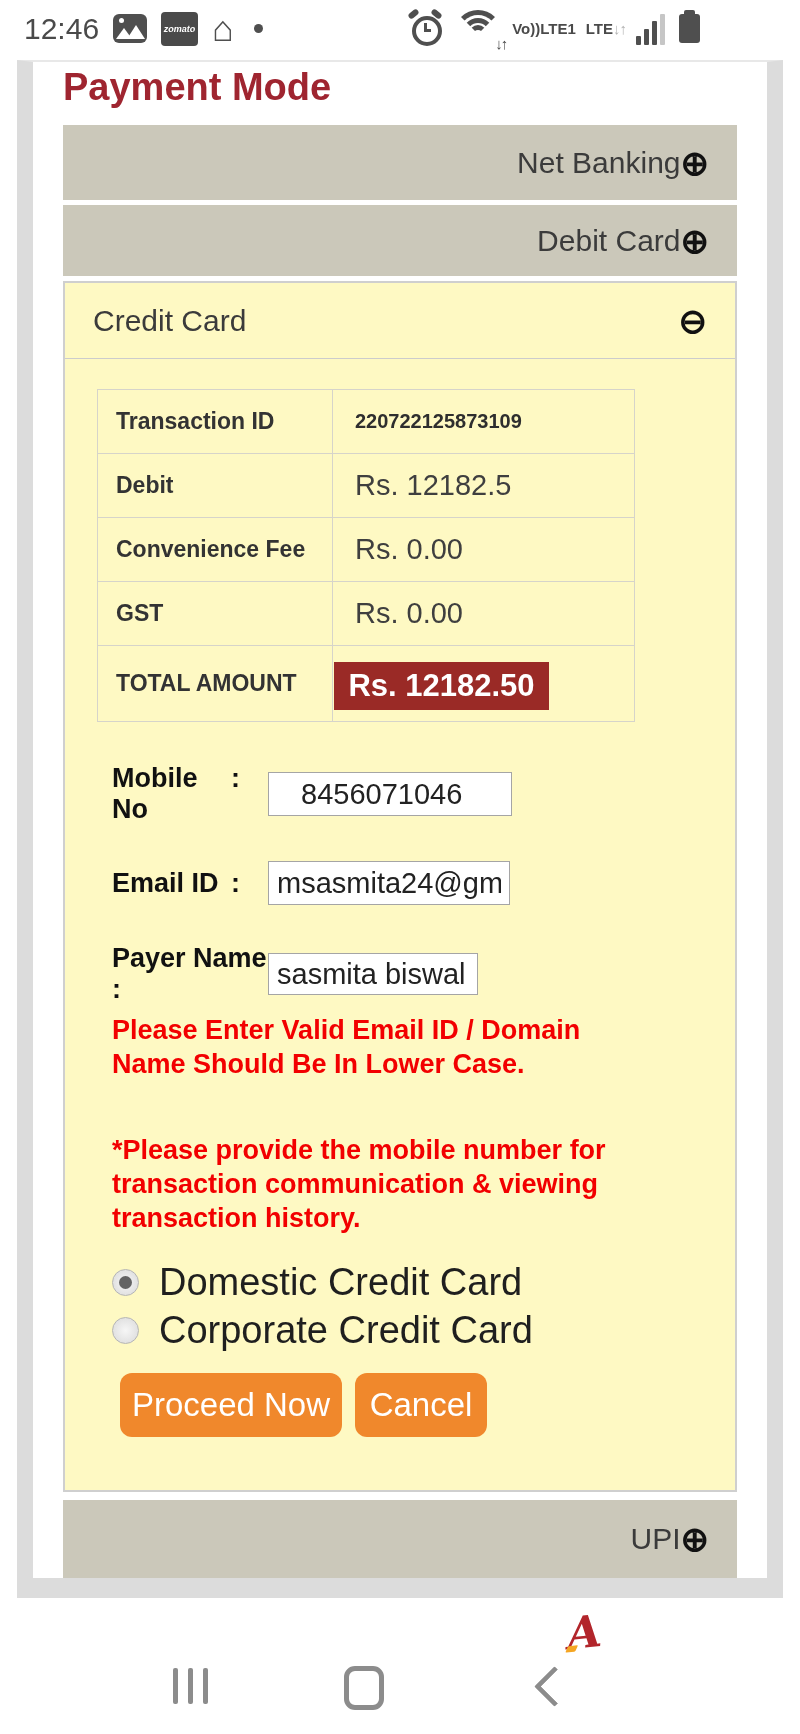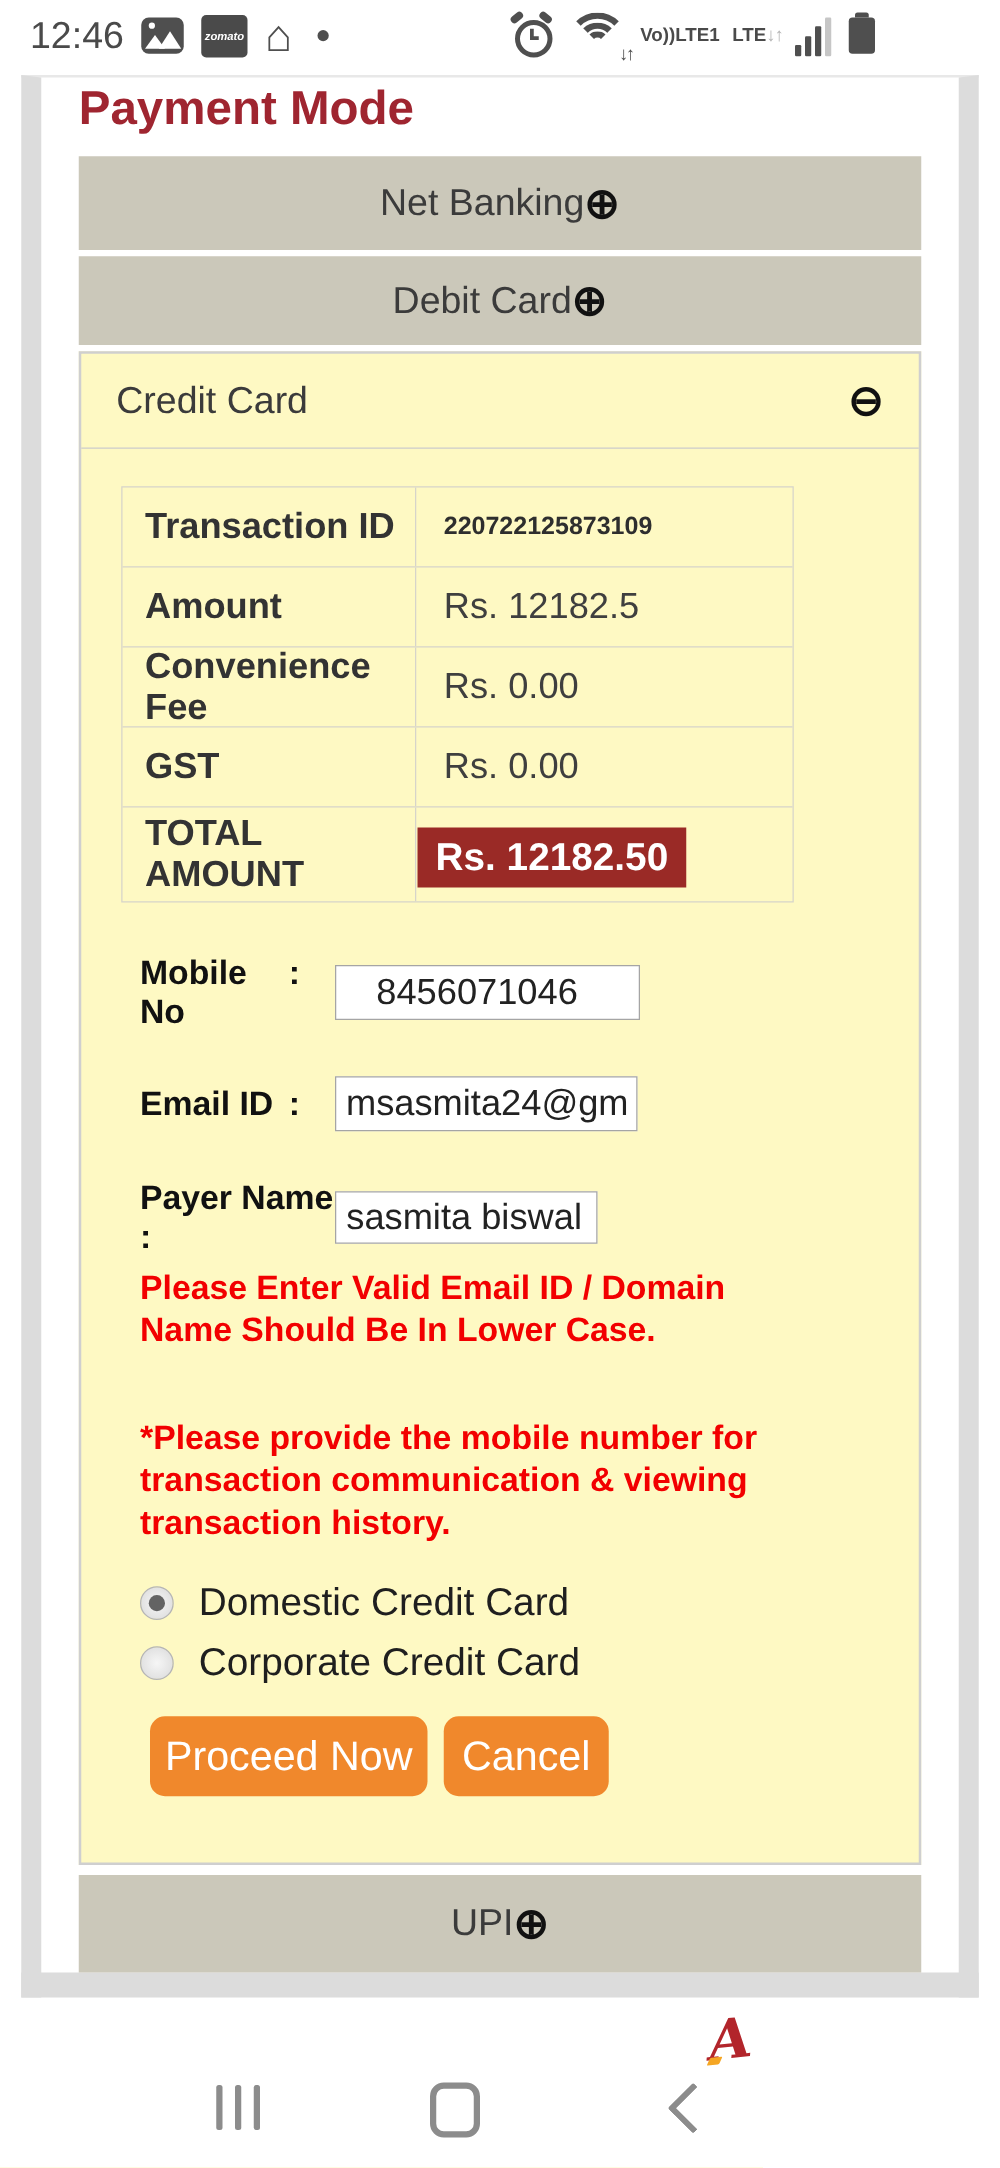--- a/index.html
+++ b/index.html
@@ -46,35 +46,35 @@
   .ic-bars i:nth-child(3){height:24px;}
   .ic-bars i:nth-child(4){height:31px;background:#c6c6c6;}
   
   .ic-battery{position:relative;width:21px;height:29px;background:#4f4f4f;border-radius:3px;margin-left:4px;}
   .ic-battery::before{content:"";position:absolute;top:-4px;left:5px;width:11px;height:4px;background:#4f4f4f;border-radius:2px 2px 0 0;}
   
   .frame{position:absolute;left:17px;top:60px;width:766px;height:1538px;box-sizing:border-box;
     border-left:16px solid #dcdcdc;border-right:16px solid #dcdcdc;border-bottom:20px solid #dcdcdc;border-top:2px solid #e8e8e8;
     background:#fff;padding:0 30px;}
   .title{margin:2px 0 15px 0;font-size:38px;font-weight:bold;color:#9f2530;line-height:46px;}
-  .acc-header{height:75px;background:#cbc8ba;display:flex;align-items:center;justify-content:center;
+  .acc-header{height:75px;background:#cbc8ba;display:flex;align-items:center;justify-content:flex-end;
     padding:0 28px;box-sizing:border-box;margin-bottom:5px;cursor:pointer;}
   .acc-header.h2{height:71px;}
   .acc-label{font-size:30px;color:#3b3b3b;}
   .acc-icon{font-size:34px;color:#111;font-weight:bold;line-height:34px;}
   
   .cc-panel{border:2px solid #cfcfcf;background:#fef9c3;margin-bottom:8px;box-sizing:border-box;}
   .cc-header{height:75px;display:flex;align-items:center;justify-content:space-between;padding:0 28px;border-bottom:1px solid #ccc;cursor:pointer;}
   .cc-body{padding:0 0 53px 0;}
   
   .txn-table{margin:30px 0 0 32px;width:536px;border:1px solid #d6d4ca;box-sizing:content-box;}
   .txn-row{display:flex;border-bottom:1px solid #d6d4ca;height:63px;}
   .txn-row:last-child{border-bottom:none;height:75px;}
   .txn-label{width:235px;border-right:1px solid #d6d4ca;display:flex;align-items:center;padding-left:18px;box-sizing:border-box;
-    font-size:29px;font-weight:bold;color:#333;}
+    font-size:23px;font-weight:bold;color:#333;}
   .txn-value{flex:1;display:flex;align-items:center;padding-left:22px;font-size:29px;color:#3f3f3f;}
   .txn-value.strong{font-weight:bold;color:#2e2e2e;font-size:20px;}
   .txn-row:last-child .txn-value{padding-left:0;}
   .total-badge{margin:5px 0 0 1px;width:215px;height:48px;background:#9a2a26;color:#fff;font-weight:bold;font-size:31px;
     display:flex;align-items:center;justify-content:center;}
   
   .form-row{display:flex;align-items:center;margin-left:47px;}
   .form-row.mobile{margin-top:41px;}
   .form-row.email{margin-top:36px;}
   .form-row.payer{margin-top:38px;}
@@ -87,21 +87,21 @@
   .f-input.w-email{width:242px;}
   .f-input.w-payer{width:210px;height:42px;}
   .warning{margin:8px 0 0 47px;width:540px;color:#f20000;font-weight:bold;font-size:27px;line-height:34px;}
   .warning.note{margin-top:52px;}
   
   .radio-group{margin:30px 0 0 47px;}
   .radio-row{display:flex;align-items:center;height:34px;margin-bottom:14px;cursor:pointer;}
   .radio-circle{width:27px;height:27px;border-radius:50%;background:radial-gradient(#f6f6f6,#d9d9d9);border:1px solid #b5b5b5;
     display:flex;align-items:center;justify-content:center;box-sizing:border-box;}
   .radio-circle.checked::after{content:"";width:13px;height:13px;border-radius:50%;background:#636363;}
-  .radio-text{margin-left:20px;font-size:31px;color:#1f1f1f;}
+  .radio-text{margin-left:20px;font-size:38px;color:#1f1f1f;}
   
   .btn-row{margin:26px 0 0 55px;display:flex;gap:13px;}
   .btn{height:64px;border:none;border-radius:12px;background:#f0882c;color:#fff;font-size:33px;
     font-family:"Liberation Sans", sans-serif;display:flex;align-items:center;justify-content:center;cursor:pointer;}
   .btn.proceed{width:222px;}
   .btn.cancel{width:132px;}
   .acc-header.upi{height:78px;margin-top:8px;}
   
   .assist-logo{position:absolute;left:567px;top:1610px;width:44px;height:44px;color:#b2252b;
     font-size:44px;font-weight:bold;font-style:italic;font-family:"DejaVu Serif", serif;line-height:44px;transform:rotate(-6deg);}
@@ -179,21 +179,21 @@
       <span class="acc-icon">⊖</span>
     </div>
     <div class="cc-body">
 
       <div class="txn-table">
         <div class="txn-row">
           <div class="txn-label">Transaction ID</div>
           <div class="txn-value strong">220722125873109</div>
         </div>
         <div class="txn-row">
-          <div class="txn-label">Amount</div>
+          <div class="txn-label">Debit</div>
           <div class="txn-value">Rs. 12182.5</div>
         </div>
         <div class="txn-row">
           <div class="txn-label">Convenience Fee</div>
           <div class="txn-value">Rs. 0.00</div>
         </div>
         <div class="txn-row">
           <div class="txn-label">GST</div>
           <div class="txn-value">Rs. 0.00</div>
         </div>

